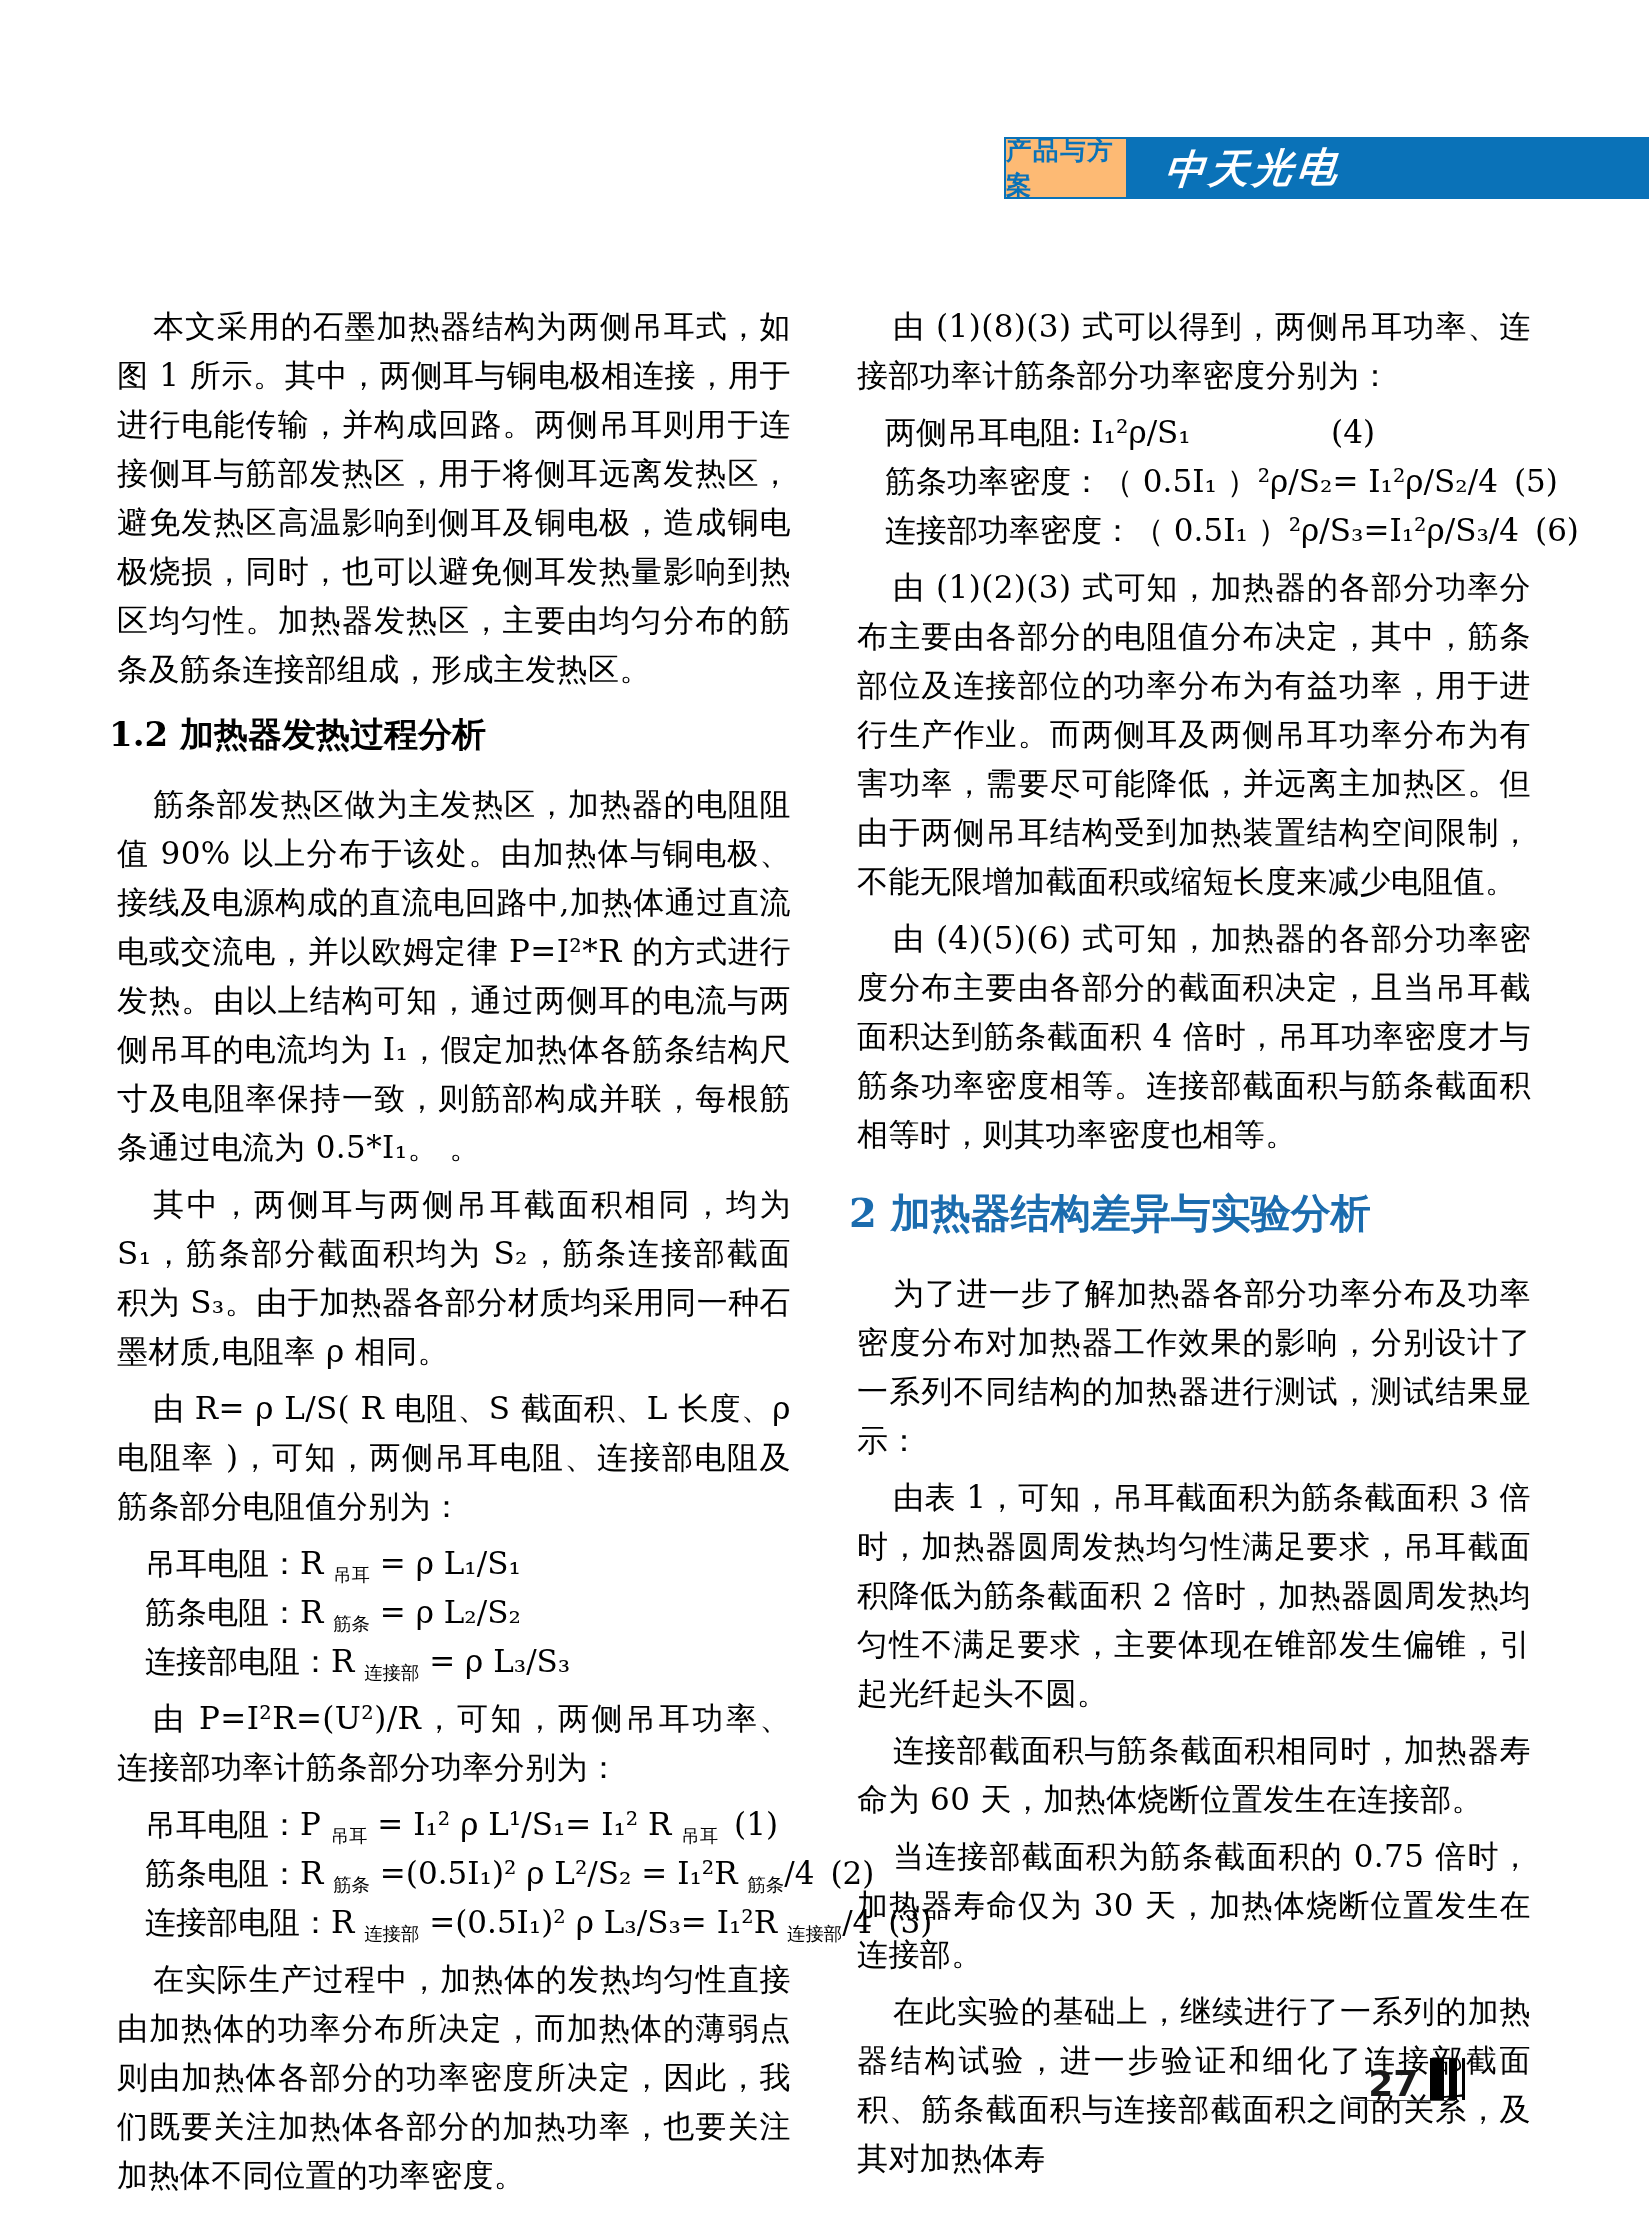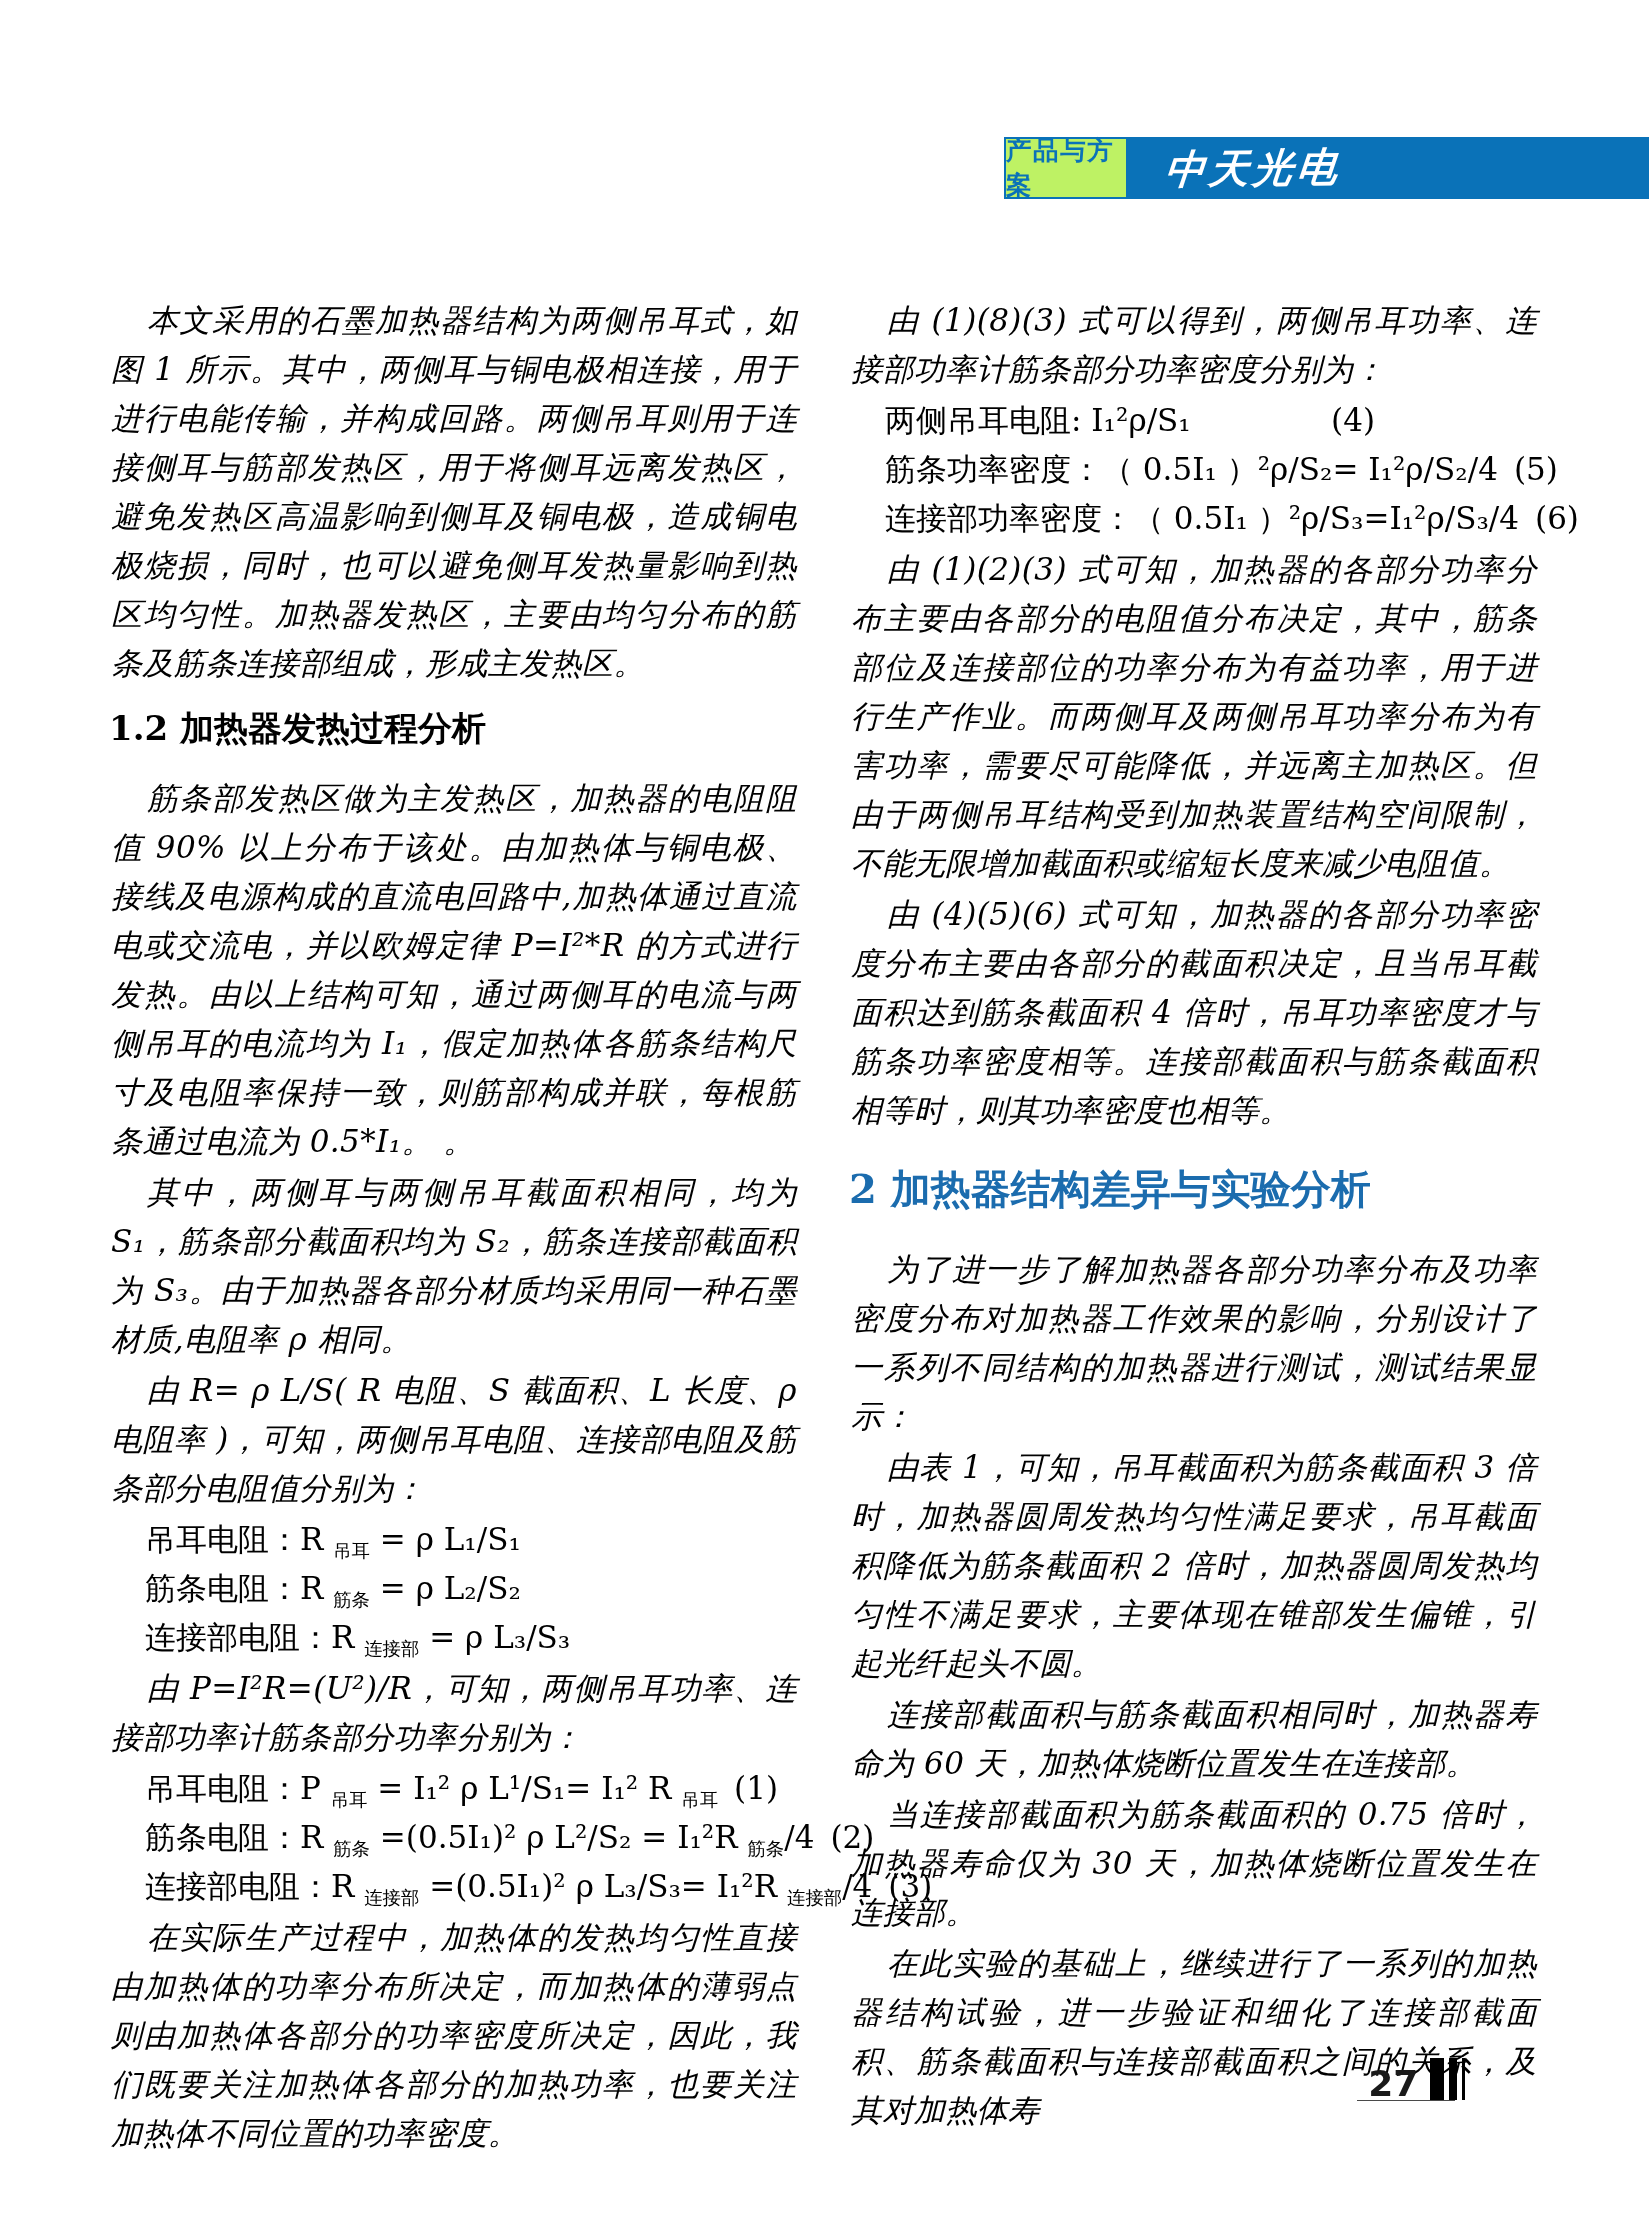--- a/index.html
+++ b/index.html
@@ -12,21 +12,21 @@
     color: #000;
   }
 
   
   .header {
     position: absolute; top: 137px; left: 1004px; right: 0; height: 62px;
     display: flex;
   }
   .header-tag {
     width: 124px; box-sizing: border-box;
-    border: 2.4px solid #0a72b8; background: #bef264;
+    border: 2.4px solid #0a72b8; background: #fdba74;
     display: flex; align-items: center; justify-content: center;
   }
   .header-tag span {
     color: #0a72b8; font-size: 25.5px; letter-spacing: 1.6px;
     font-family: "Liberation Sans", sans-serif; font-weight: 600;
   }
   .header-bar {
     flex: 1; background: #0a72b8;
     display: flex; align-items: center;
   }
@@ -38,25 +38,24 @@
   }
 
   
   .columns {
     position: absolute; top: 294px; left: 109px; width: 1431px;
     display: flex; gap: 50px;
   }
   .col { width: 690px; }
 
   .para {
-    margin: 2px;
+    margin: 8px;
     font-size: 31px; line-height: 49px;
     text-align: justify; text-indent: 36px;
     letter-spacing: 0.4px;
-    font-style: italic;
   }
   .h-sub {
     margin: 16px 0 21px 0;
     font-size: 34px; line-height: 49px; font-weight: bold; color: #000;
   }
   .h-sec {
     margin: 27px 0 30px 0;
     font-size: 40px; line-height: 53px; font-weight: bold; color: #1b6cae;
   }
 

